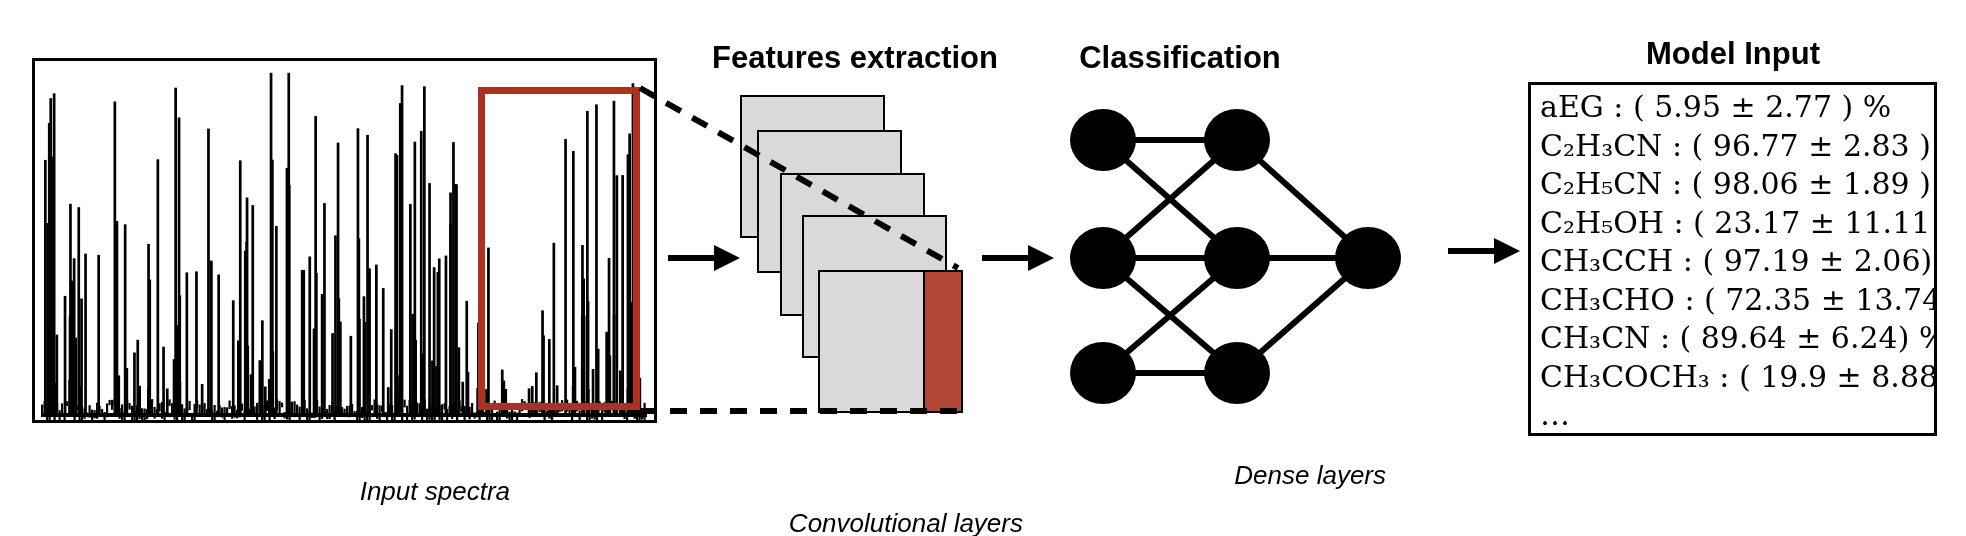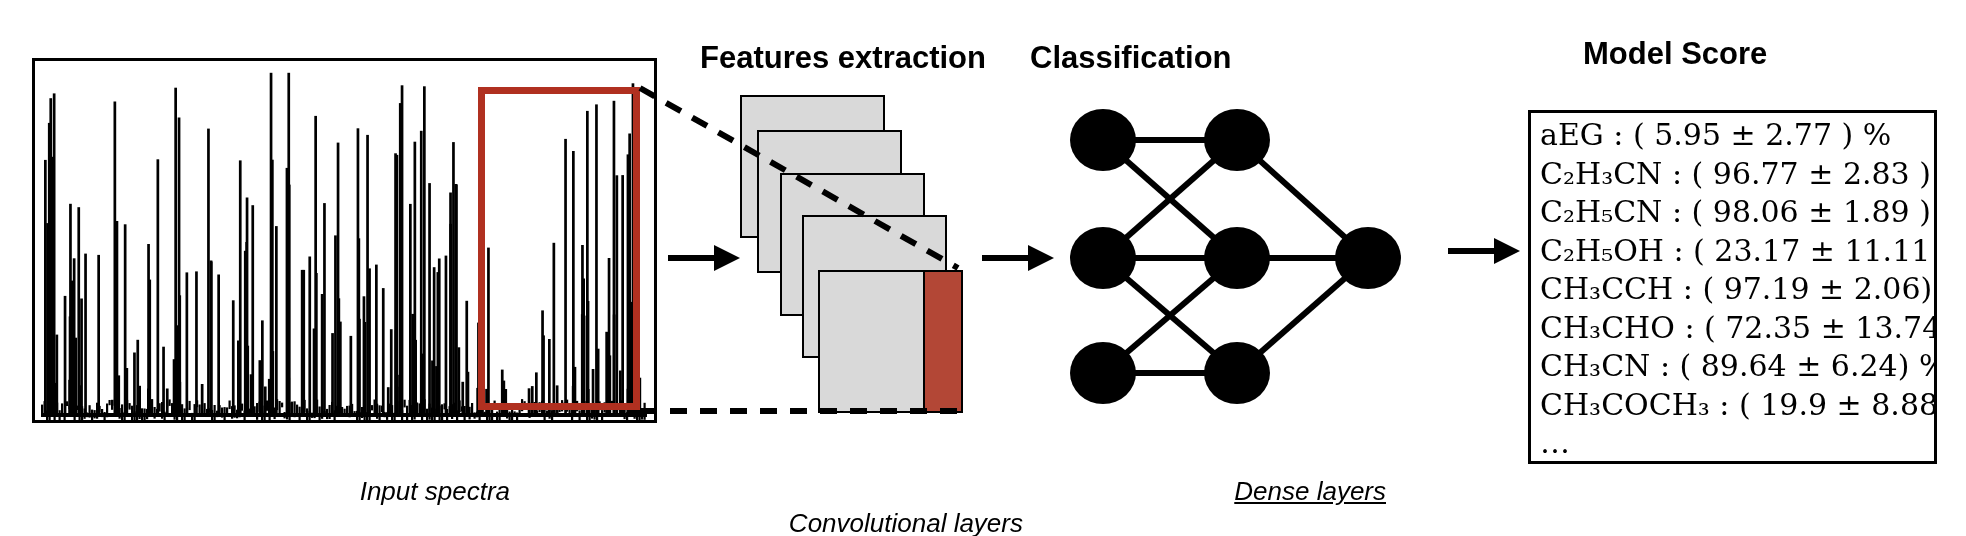--- a/index.html
+++ b/index.html
@@ -9,21 +9,21 @@
     --layer-gray:#d9d9d9;
   }
   *{margin:0;padding:0;box-sizing:border-box;}
   html,body{width:1966px;height:536px;background:#ffffff;overflow:hidden;
     font-family:"Liberation Sans", sans-serif;position:relative;}
   .abs{position:absolute;}
 
   .section-title{
     position:absolute;
     font-weight:700;font-size:31px;color:var(--ink);
-    text-align:left;letter-spacing:0px;
+    text-align:center;letter-spacing:0px;
   }
   .caption{
     position:absolute;
     font-style:italic;font-size:26px;color:var(--ink);
     text-align:right;
   }
 
   
   #spectrum-box{
     left:32px;top:58px;width:625px;height:365px;
@@ -50,35 +50,35 @@
   #feature-strip{
     position:absolute;right:0;top:0;width:38px;height:100%;
     background:var(--feature-red);border-left:2px solid var(--ink);
   }
 
   
   #neural-network{left:1055px;top:100px;z-index:5;}
 
   
   #model-score-box{
-    left:1528px;top:110px;width:409px;height:354px;
+    left:1528px;top:82px;width:409px;height:354px;
     border:3px solid var(--ink);background:#ffffff;z-index:4;
     padding:3px 4px 0 9px;
     font-family:"DejaVu Serif", serif;
     font-size:30px;line-height:38.5px;color:var(--ink);
     white-space:nowrap;overflow:hidden;
   }
   .score-line{display:block;}
 </style>
 </head>
 <body>
 
 <div class="section-title" style="left:700px;top:40px;width:310px;">Features extraction</div>
 <div class="section-title" style="left:1030px;top:40px;width:300px;">Classification</div>
-<div class="section-title" style="left:1583px;top:36px;width:300px;">Model Score</div>
+<div class="section-title" style="left:1583px;top:36px;width:300px;">Model Input</div>
 
 <div id="spectrum-box" class="abs">
   <svg id="spectrum-svg" width="619" height="359" viewBox="0 0 619 359">
       <rect x="6.0" y="352.0" width="606" height="4.0" fill="#000"></rect>
       <rect x="6.0" y="343.6" width="2.2" height="10.3" fill="#000"></rect>
       <rect x="8.5" y="340.1" width="2.2" height="13.4" fill="#000"></rect>
       <rect x="11.0" y="349.6" width="2.2" height="11.4" fill="#000"></rect>
       <rect x="13.5" y="348.2" width="2.2" height="12.7" fill="#000"></rect>
       <rect x="16.0" y="339.9" width="2.2" height="10.6" fill="#000"></rect>
       <rect x="18.5" y="348.5" width="2.2" height="16.3" fill="#000"></rect>
@@ -553,13 +553,13 @@
   <span class="score-line">C₂H₅OH : ( 23.17 ± 11.11 ) %</span>
   <span class="score-line">CH₃CCH : ( 97.19 ± 2.06) %</span>
   <span class="score-line">CH₃CHO : ( 72.35 ± 13.74 ) %</span>
   <span class="score-line">CH₃CN : ( 89.64 ± 6.24) %</span>
   <span class="score-line">CH₃COCH₃ : ( 19.9 ± 8.88 ) %</span>
   <span class="score-line">…</span>
 </div>
 
 <div class="caption" style="left:210px;top:476px;width:300px;">Input spectra</div>
 <div class="caption" style="left:723px;top:476px;width:300px;margin-top:32px;">Convolutional layers</div>
-<div class="caption" style="left:1086px;top:476px;width:300px;text-decoration:underline;">Dense layers</div>
+<div class="caption" style="left:1086px;top:460px;width:300px;">Dense layers</div>
 
 </body></html>

